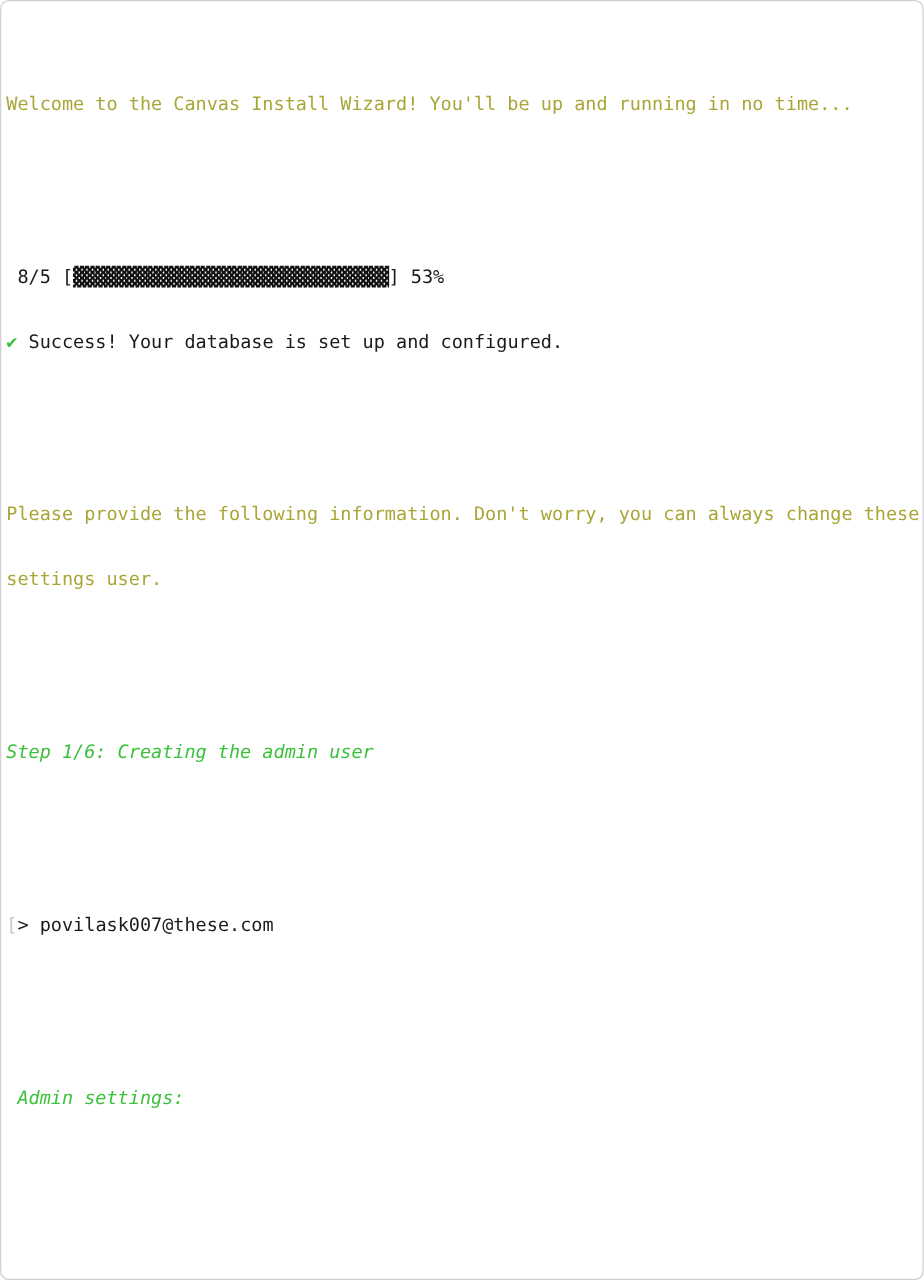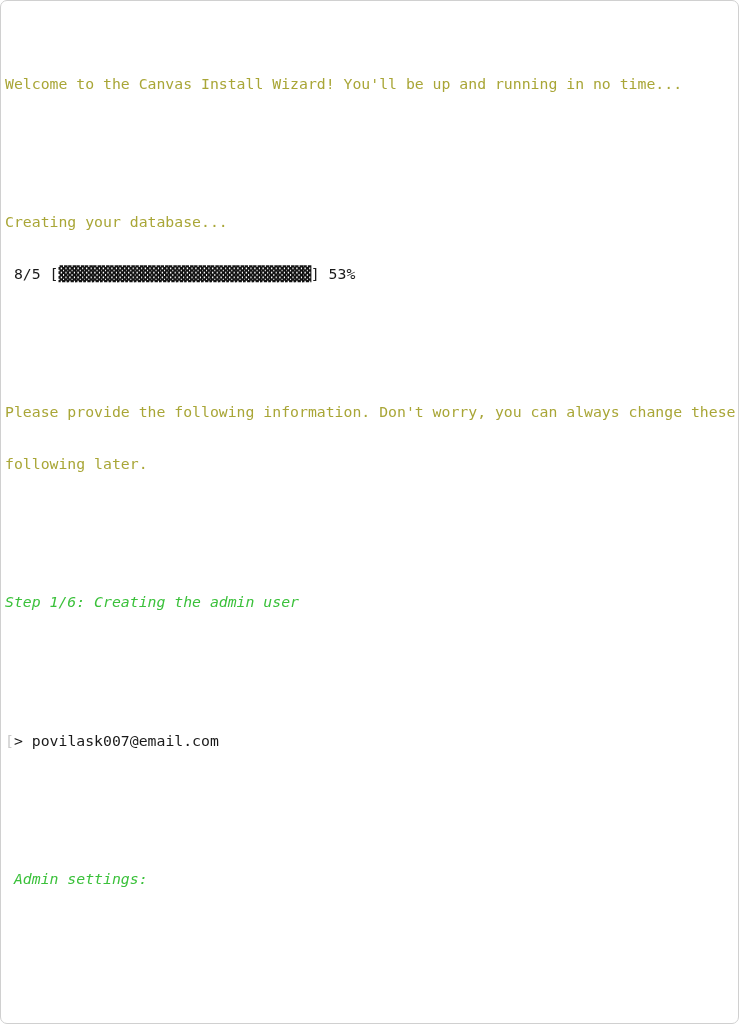--- a/index.html
+++ b/index.html
@@ -66,35 +66,35 @@
 <body>
 
 <div id="terminal-window">
   <div id="terminal-output">
 
     
     <div class="line"><span class="c-info">Welcome to the Canvas Install Wizard! You'll be up and running in no time...</span></div>
     <div class="line blank"> </div>
 
     
-    <div class="line"><span class="c-info">Creating your database...</span></div>
     <div class="line"><span class="c-plain"> 8/5</span><span class="c-plain"> </span><span class="c-plain">[</span><span class="c-bar bar-blocks">▓▓▓▓▓▓▓▓▓▓▓▓▓▓▓▓▓▓▓▓▓▓▓▓▓▓▓▓▓▓</span><span class="c-plain">]</span><span class="c-plain"> </span><span class="c-plain">53%</span></div>
+    <div class="line"><span class="c-check">✔</span><span> </span><span class="c-plain">Success! Your database is set up and configured.</span></div>
     <div class="line blank"> </div>
 
     
     <div class="line"><span class="c-info">Please provide the following information. Don't worry, you can always change these</span></div>
-    <div class="line"><span class="c-info">following later.</span></div>
+    <div class="line"><span class="c-info">settings user.</span></div>
     <div class="line blank"> </div>
 
     
     <div class="line"><span class="c-prompt">Step 1/6: Creating the admin user</span></div>
     <div class="line blank"> </div>
 
     
-    <div class="line"><span class="c-bracket">[</span><span class="c-plain">&gt;</span><span> </span><span class="c-plain">povilask007@email.com</span></div>
+    <div class="line"><span class="c-bracket">[</span><span class="c-plain">&gt;</span><span> </span><span class="c-plain">povilask007@these.com</span></div>
     <div class="line blank"> </div>
 
     
     <div class="line"><span class="c-prompt"> Admin settings:</span></div>
     
     
 
     
     
     

